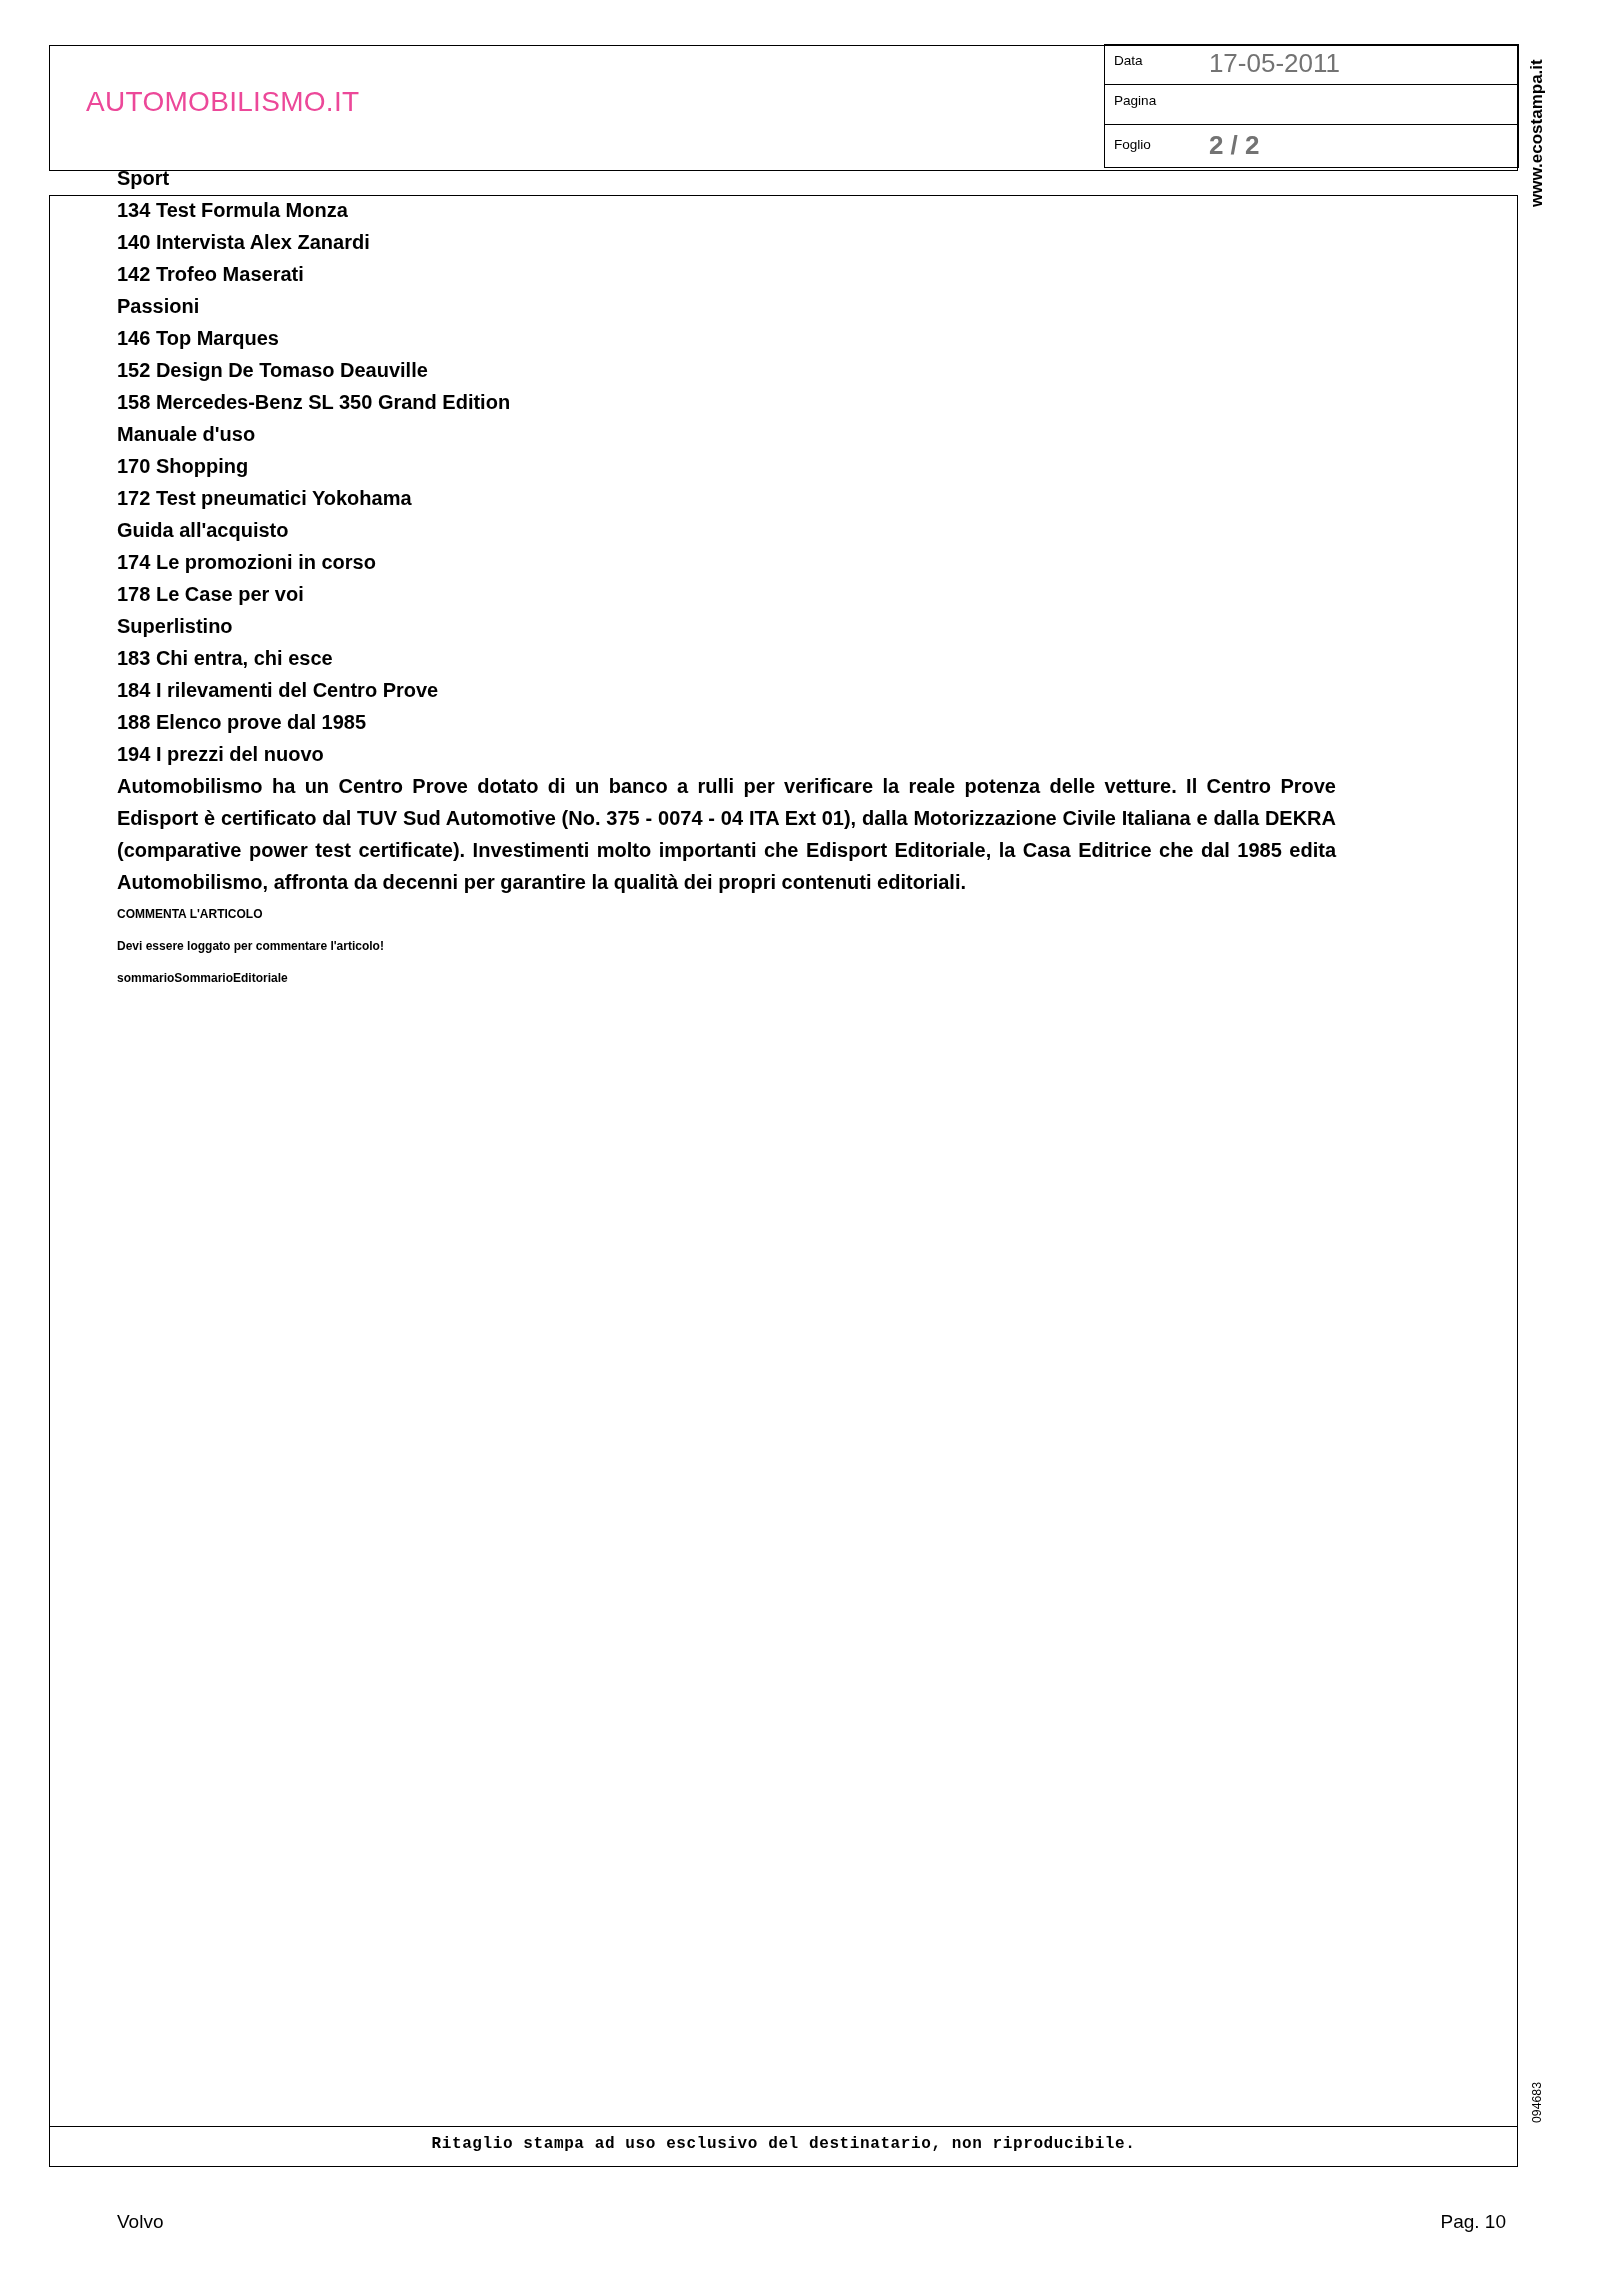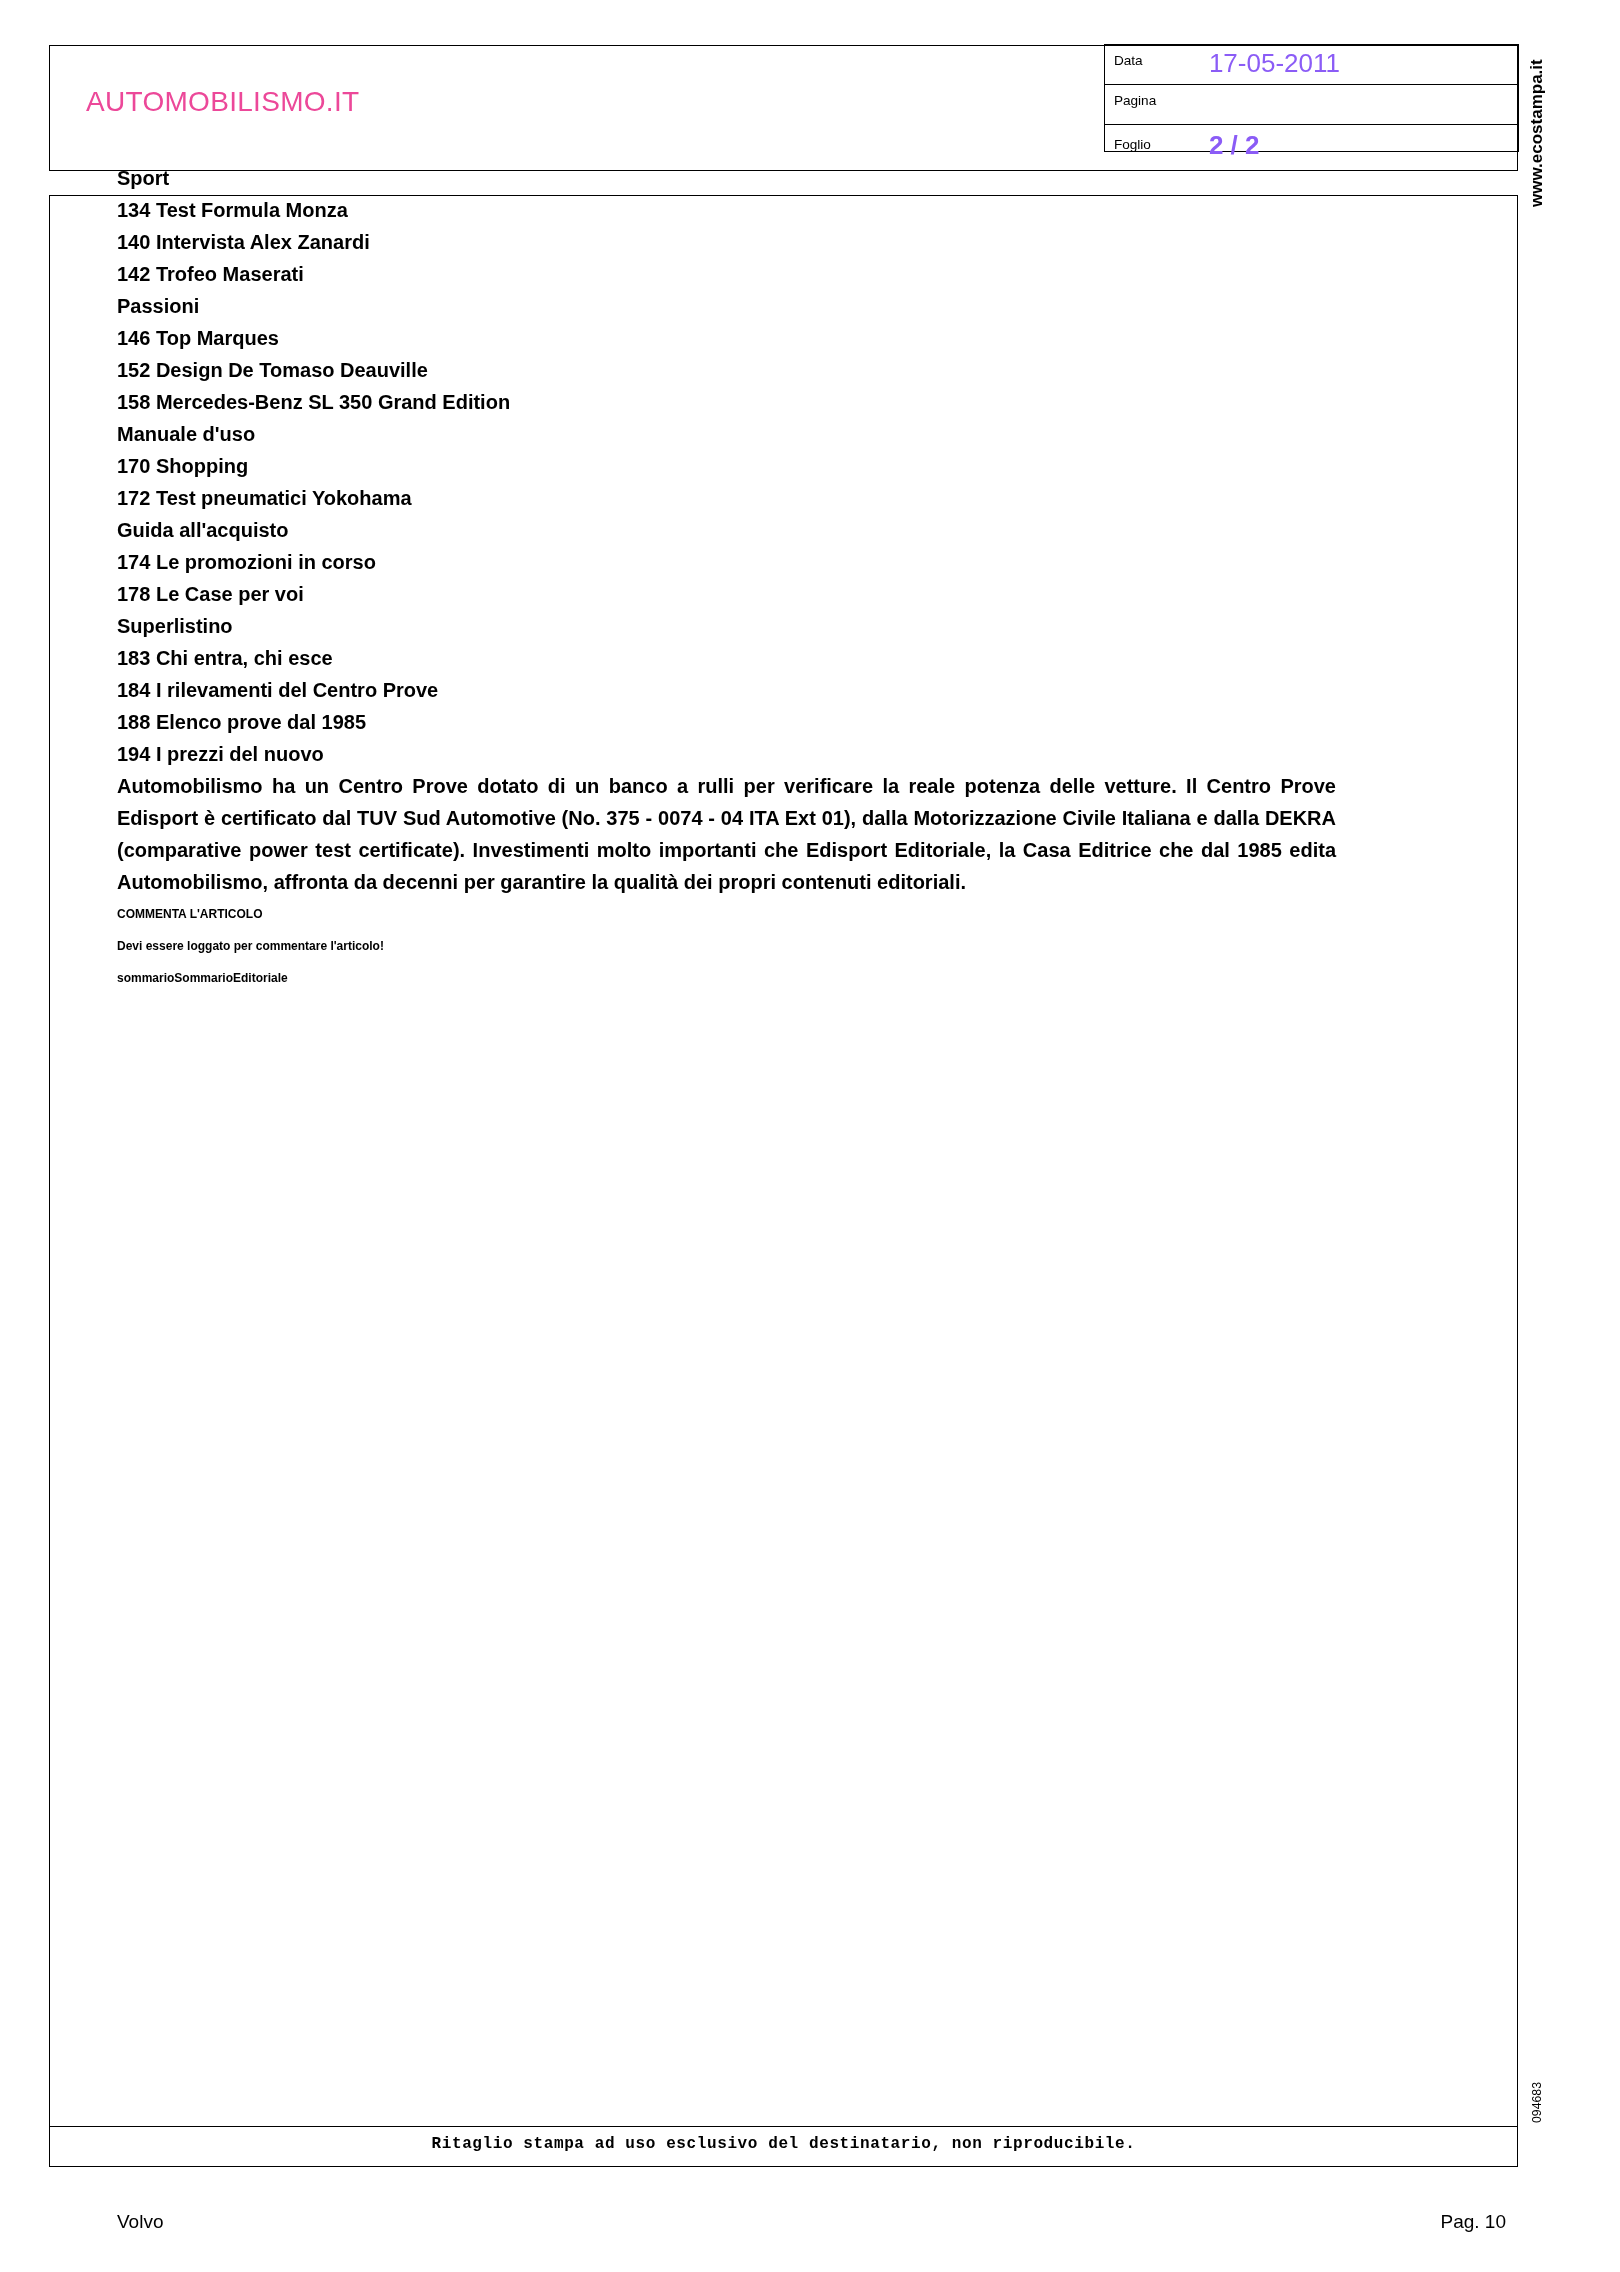--- a/index.html
+++ b/index.html
@@ -39,21 +39,21 @@
     top: 40px;
     font-size: 28px;
     letter-spacing: 0.3px;
     color: #ec4899;
   }
   .meta-box {
     position: absolute;
     right: -1.9px;
     top: -1.9px;
     width: 415px;
-    height: 108px;
+    height: 124px;
     border: 1.9px solid #000;
     box-sizing: border-box;
   }
   .meta-row {
     position: absolute;
     left: 0;
     width: 100%;
     box-sizing: border-box;
   }
   .meta-row.r1 { top: 0px;   height: 40px; border-bottom: 1.3px solid #000; }
@@ -66,21 +66,21 @@
     top: 7.8px;
     font-size: 13.6px;
     color: #000;
   }
   .meta-row.r3 .meta-label { top: 11.7px; }
   .meta-value {
     position: absolute;
     left: 104px;
     top: 3.2px;
     font-size: 26px;
-    color: #8b5cf6;
+    color: #737373;
   }
   .meta-row.r3 .meta-value { top: 5.2px; font-size: 26px; font-weight: bold; }
 
   
   .body-box {
     position: absolute;
     left: 49px;
     top: 195px;
     width: 1469px;
     height: 1932px;

